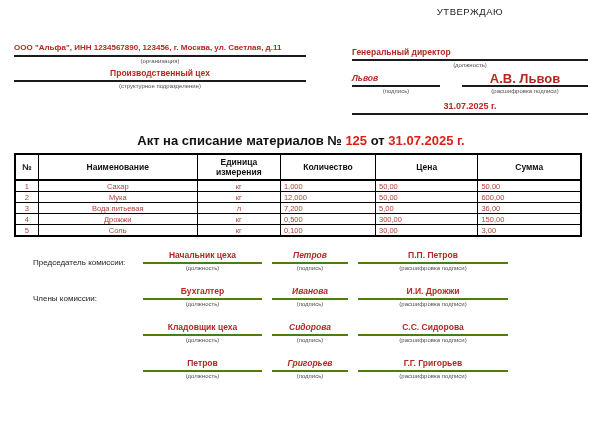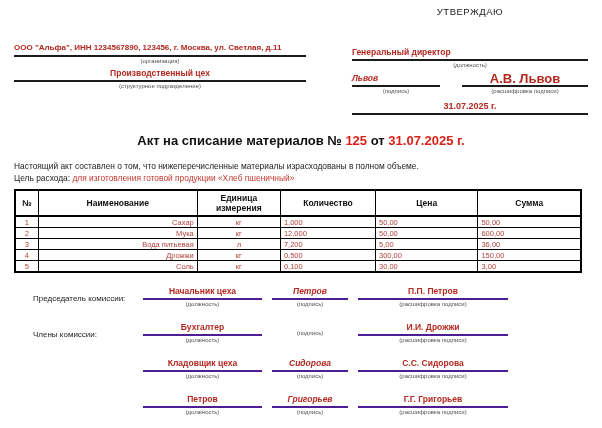--- a/index.html
+++ b/index.html
@@ -50,28 +50,28 @@
   table.materials td {
     border:1px solid #000;
     font-size:7.5px; color:var(--red-table,#b2423a);
     padding:0.5px 3px; height:10px; line-height:9px;
     overflow:hidden; white-space:nowrap;
   }
   col.c-no { width:4.1%; } col.c-name { width:28.1%; } col.c-unit { width:14.7%; }
   col.c-qty { width:16.8%; } col.c-price { width:18.1%; } col.c-sum { width:18.2%; }
   td.t-center { text-align:center; }
   td.t-right { }
-  td.t-left { text-align:right; }
+  td.t-left { text-align:center; }
 
   
   .signatures { margin-top:13px; }
   .sig-row { display:flex; align-items:center; margin-bottom:12px; }
   .sig-label { width:110px; margin-left:19px; font-size:8px; color:#222; line-height:10px; padding-top:1px; }
   .sig-col { }
-  .sig-col .val { font-size:8.5px; font-weight:bold; color:var(--red-dark,#b3281f); text-align:center; line-height:10px; padding-bottom:2px; border-bottom:2px solid #4c1d95; }
+  .sig-col .val { font-size:8.5px; font-weight:bold; color:var(--red-dark,#b3281f); text-align:center; line-height:10px; padding-bottom:2px; border-bottom:2px solid #4d7c0f; }
   .sig-col .val.italic { font-style:italic; }
   .col-pos { width:119px; margin-right:10px; }
   .col-sig { width:76px; margin-right:10px; }
   .col-nm  { width:150px; }
 </style>
 </head>
 <body>
 
 <div class="page">
 
@@ -116,27 +116,20 @@
     </div>
   </div>
 
   <div class="doc-title">
     <span>Акт на списание материалов №</span>
     <span class="red">125</span>
     <span>от</span>
     <span class="red">31.07.2025 г.</span>
   </div>
 
-  <div class="body-text">
-    <div>Настоящий акт составлен о том, что нижеперечисленные материалы израсходованы в полном объеме.</div>
-    <div>
-      <span>Цель расхода:</span>
-      <span class="purpose-value">для изготовления готовой продукции «Хлеб пшеничный»</span>
-    </div>
-  </div>
 
   <table class="materials">
     <colgroup>
       <col class="c-no">
         <col class="c-name">
         <col class="c-unit">
         <col class="c-qty">
         <col class="c-price">
         <col class="c-sum">
     </colgroup>
@@ -212,20 +205,21 @@
       </div>
     </div>
 
     <div class="sig-row">
       <div class="sig-label">Члены комиссии:</div>
       <div class="sig-col col-pos">
         <div class="val">Бухгалтер</div>
         <div class="caption">(должность)</div>
       </div>
       <div class="sig-col col-sig">
+        <div class="val italic">Иванова</div>
         <div class="caption">(подпись)</div>
       </div>
       <div class="sig-col col-nm">
         <div class="val">И.И. Дрожжи</div>
         <div class="caption">(расшифровка подписи)</div>
       </div>
     </div>
 
     <div class="sig-row">
       <div class="sig-label"></div>

